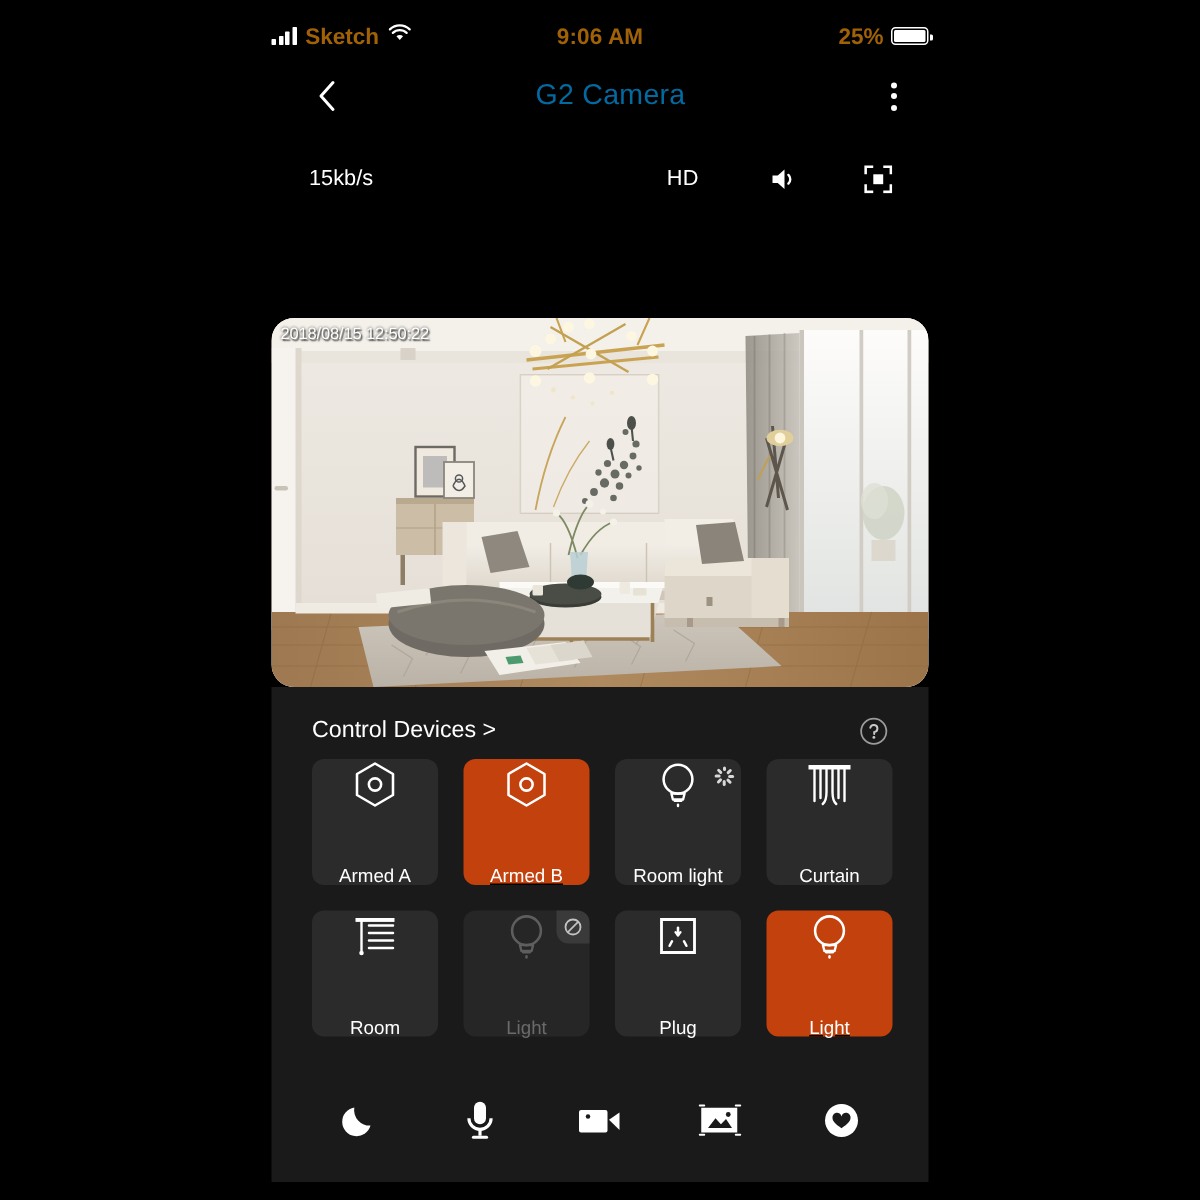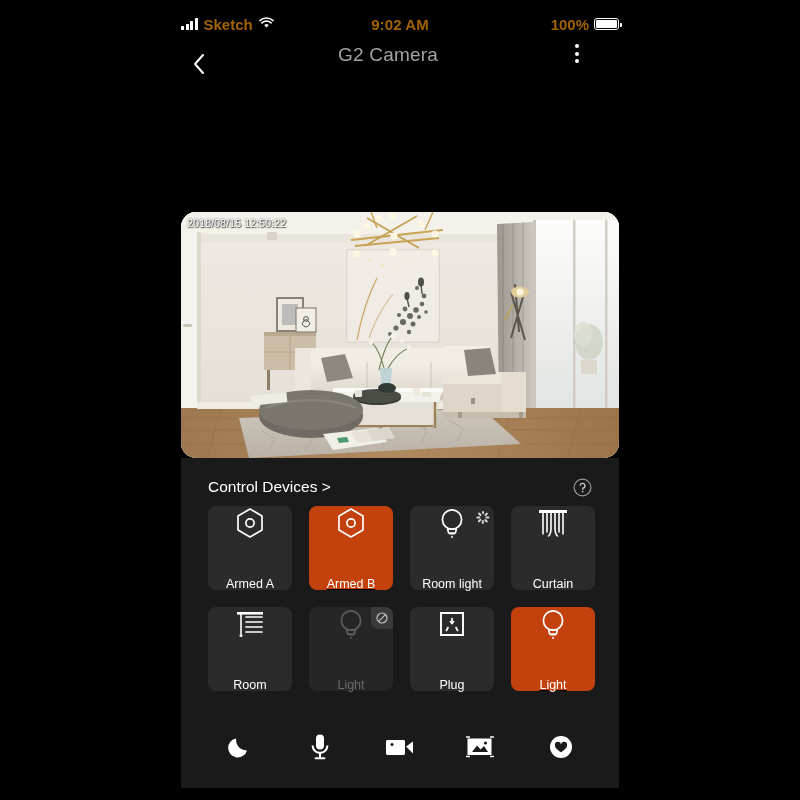--- a/index.html
+++ b/index.html
@@ -38,23 +38,23 @@
     position: relative; padding: 1.4px;
   }
   .batt::after {
     content: ""; position: absolute; right: -4px; top: 3.6px;
     width: 2px; height: 4px; background: #fff; border-radius: 0 1px 1px 0;
   }
   .batt em { display: block; width: 100%; height: 100%; background: #fff; border-radius: 1px; }
 
   
   .navbar {
-    position: absolute; left: 169px; top: 44px;
+    position: absolute; left: 188px; top: 44px;
     width: 438px; height: 40px;
-    display: flex; color: #a3a3a3;
+    display: flex; align-items: center; color: #0369a1;
   }
   .nav-back { width: 60px; display: flex; justify-content: center; align-items: center; cursor: pointer; }
   .nav-title { flex: 1; text-align: center; font-size: 19px; letter-spacing: .2px; }
   .nav-menu { width: 60px; display: flex; flex-direction: column; align-items: center; gap: 3.5px; cursor: pointer; }
   .nav-menu b { display: block; width: 4px; height: 4px; border-radius: 50%; background: #fff; }
 
   
   .qualbar {
     position: absolute; left: 181px; top: 104px;
     width: 438px; height: 30px;
@@ -160,43 +160,61 @@
         </span>
       <span class="carrier">Sketch</span>
       <span>
         <svg width="15" height="12" viewBox="0 0 15 12">
           <path d="M7.5 10.6 L5.3 8.2 a3.1 3.1 0 0 1 4.4 0 Z" fill="#fff"></path>
           <path d="M2.9 5.9 a6.6 6.6 0 0 1 9.2 0" stroke="#fff" stroke-width="1.5" fill="none" stroke-linecap="round"></path>
           <path d="M0.9 3.6 a9.5 9.5 0 0 1 13.2 0" stroke="#fff" stroke-width="1.5" fill="none" stroke-linecap="round"></path>
         </svg>
       </span>
     </div>
-    <div class="sb-center">9:02 AM</div>
+    <div class="sb-center">9:06 AM</div>
     <div class="sb-right">
-      <span class="battpct">100%</span>
+      <span class="battpct">25%</span>
       <span class="batt">
           <em></em>
         </span>
     </div>
   </div>
 
   <div class="navbar">
     <div class="nav-back">
       <svg width="14" height="24" viewBox="0 0 14 24">
         <path d="M11 3 L3 12 L11 21" stroke="#fff" stroke-width="2" fill="none" stroke-linecap="round" stroke-linejoin="round"></path>
       </svg>
     </div>
     <div class="nav-title">G2 Camera</div>
     <div class="nav-menu">
         <b></b>
         <b></b>
         <b></b>
       </div>
   </div>
 
+  <div class="qualbar">
+    <span class="kbps">15kb/s</span>
+    <span class="qual-right">
+      <span class="qual-hd">HD</span>
+      <span class="qual-spk">
+        <svg width="19" height="17" viewBox="0 0 19 17">
+          <path d="M2 6 H5.5 L10 2 V15 L5.5 11 H2 Z" fill="#fff"></path>
+          <path d="M12.6 5.6 a4 4 0 0 1 0 5.8" stroke="#fff" stroke-width="1.6" fill="none" stroke-linecap="round"></path>
+        </svg>
+      </span>
+      <span class="qual-fs">
+        <svg width="19" height="19" viewBox="0 0 19 19">
+          <path d="M1.1 5.3 V1.1 H5.3 M13.7 1.1 H17.9 V5.3 M17.9 13.7 V17.9 H13.7 M5.3 17.9 H1.1 V13.7" stroke="#fff" stroke-width="1.7" fill="none" stroke-linecap="square"></path>
+          <rect x="6.2" y="6.2" width="6.6" height="6.6" fill="#fff"></rect>
+        </svg>
+      </span>
+    </span>
+  </div>
 
   <div class="video">
     <svg class="vid-svg" viewBox="0 0 438 246" preserveAspectRatio="none">
       <defs>
         <linearGradient id="wallg" x1="0" y1="0" x2="0" y2="1">
           <stop offset="0" stop-color="#efeae3"></stop>
             <stop offset="1" stop-color="#e2dcd4"></stop>
         </linearGradient>
         <linearGradient id="floorg" x1="0" y1="0" x2="1" y2="0">
           <stop offset="0" stop-color="#9e7850"></stop>

